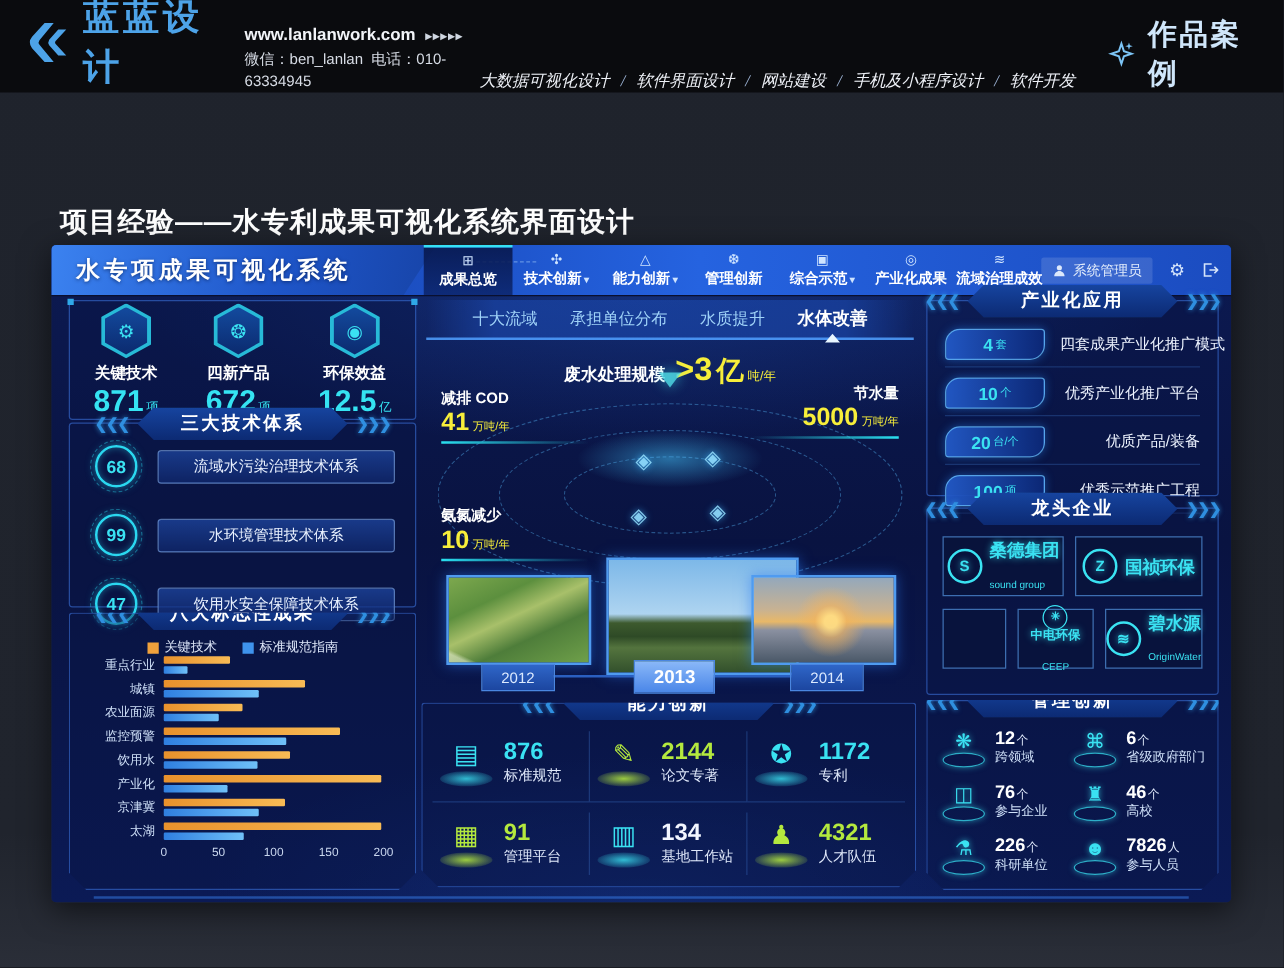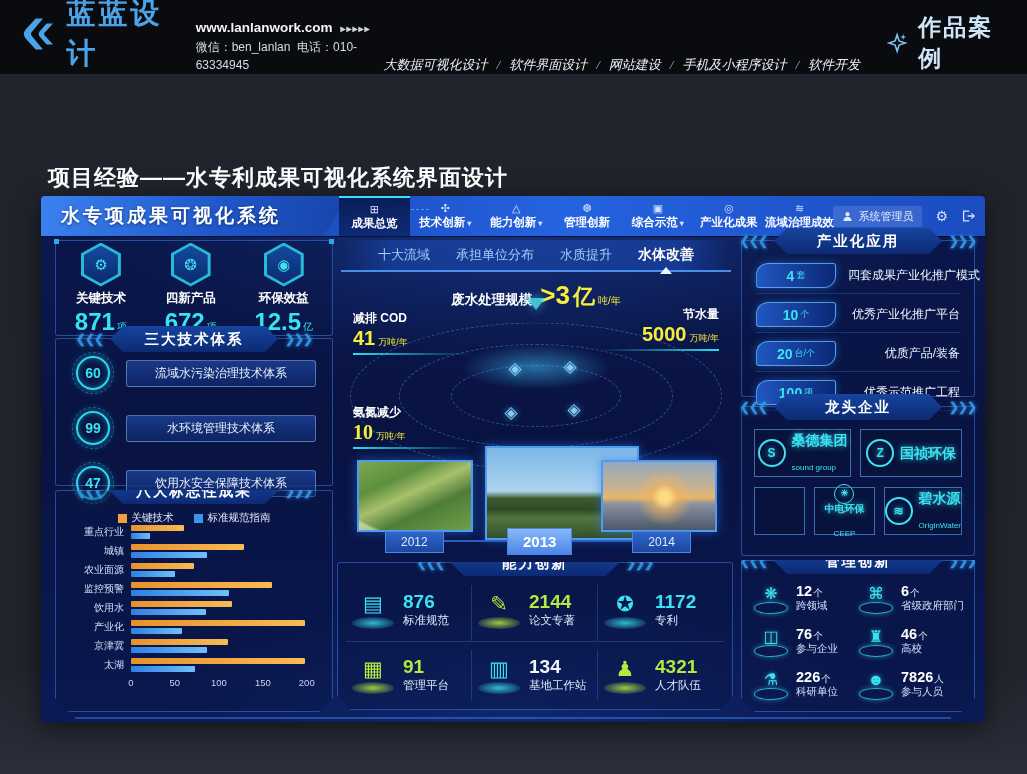--- a/index.html
+++ b/index.html
@@ -122,21 +122,21 @@
     border-left:9px solid transparent;border-right:9px solid transparent;border-top:12px solid rgba(80,220,230,.8);
     filter:drop-shadow(0 0 5px rgba(60,220,230,.8));}
   .cube{position:absolute;color:rgba(150,225,255,.85);font-size:17px;text-shadow:0 0 6px rgba(60,180,255,.8);}
   .cube.q1{left:43%;top:34%;} .cube.q2{left:57%;top:33%;} .cube.q3{left:42%;top:62%;} .cube.q4{left:58%;top:60%;}
   .callout{position:absolute;width:140px;}
   .callout .c-label{color:#fff;font-size:12px;font-weight:bold;}
   .callout .c-val{color:#f7ee3a;font-size:20px;font-weight:bold;}
   .callout .c-unit{color:#f7ee3a;font-size:9px;margin-left:3px;}
   .callout .c-line{height:2px;width:118px;background:linear-gradient(90deg,#2ae0f0,rgba(42,224,240,0));margin-top:3px;}
   .callout.right{text-align:right;} .callout.right .c-line{margin-left:auto;background:linear-gradient(270deg,#2ae0f0,rgba(42,224,240,0));}
-  .co1{left:14px;top:6px;} .co2{right:14px;top:2px;} .co3{left:14px;top:100px;font-family:Liberation Serif, serif;} .co4{right:14px;top:94px;}
+  .co1{left:14px;top:6px;} .co2{right:14px;top:2px;} .co3{left:14px;top:100px;} .co4{right:14px;top:94px;}
   #c-photos{position:absolute;left:298px;top:248px;width:394px;height:112px;}
   .photo{position:absolute;border:2px solid #4f9bf0;box-shadow:0 0 10px rgba(40,120,240,.55);cursor:pointer;}
   .ph1{left:18px;top:16px;width:112px;height:68px;
     background:linear-gradient(25deg,rgba(235,242,215,.55) 0 6%,transparent 9%),
     linear-gradient(155deg,#7da84e 0%,#5c8f3e 28%,#a8c06a 46%,#4e7d3a 66%,#6fa04a 100%);}
   .ph2{left:146px;top:2px;width:150px;height:90px;
     background:linear-gradient(180deg,#7db8e8 0%,#aed4f0 48%,#3d5a2e 56%,#2e4a26 68%,#54743e 78%,#32502c 100%);}
   .ph3{right:16px;top:16px;width:112px;height:68px;
     background:radial-gradient(circle at 55% 52%,rgba(255,220,130,.95) 0 7%,rgba(245,180,90,.6) 18%,transparent 40%),
     linear-gradient(180deg,#93a8bc 0%,#c8b292 38%,#e8b868 52%,#8a90a0 62%,#4a5868 100%);}
@@ -322,21 +322,21 @@
     </div>
 
     <div class="panel" id="p-sys">
       <div class="sec-head">
           <span class="sec-chev">❮❮❮</span>
           <span class="sec-banner">三大技术体系</span>
           <span class="sec-chev">❯❯❯</span>
         </div>
       <div class="sys-row">
         <span class="sys-ring">
-            <span class="sys-circle">60</span>
+            <span class="sys-circle">68</span>
           </span>
         <span class="sys-pill">流域水污染治理技术体系</span>
       </div>
       <div class="sys-row">
         <span class="sys-ring">
             <span class="sys-circle">99</span>
           </span>
         <span class="sys-pill">水环境管理技术体系</span>
       </div>
       <div class="sys-row">

